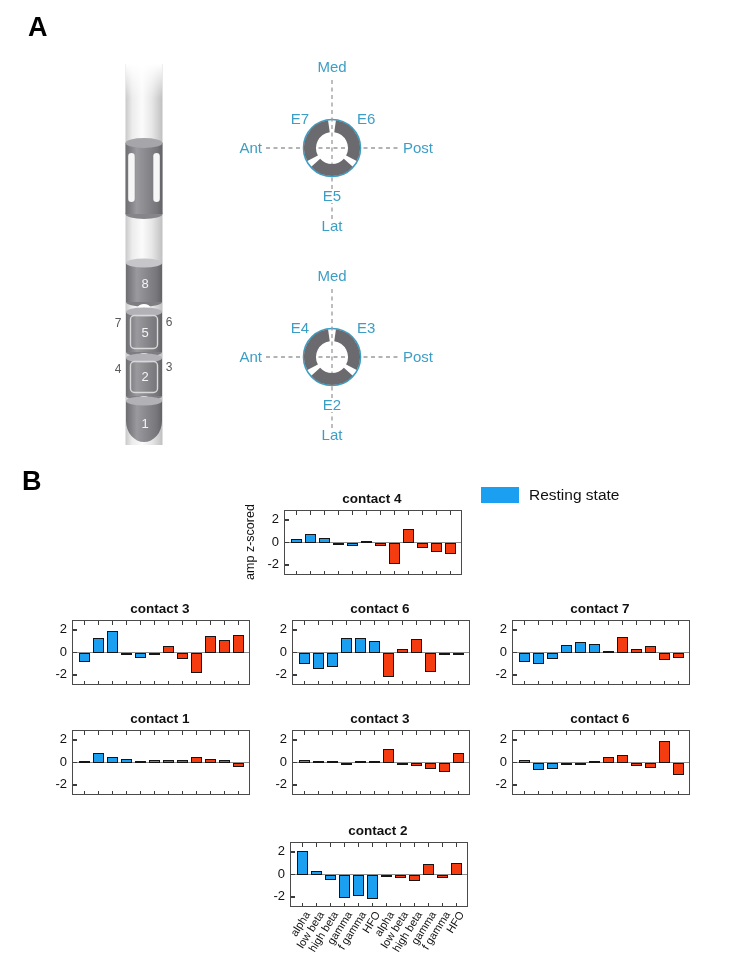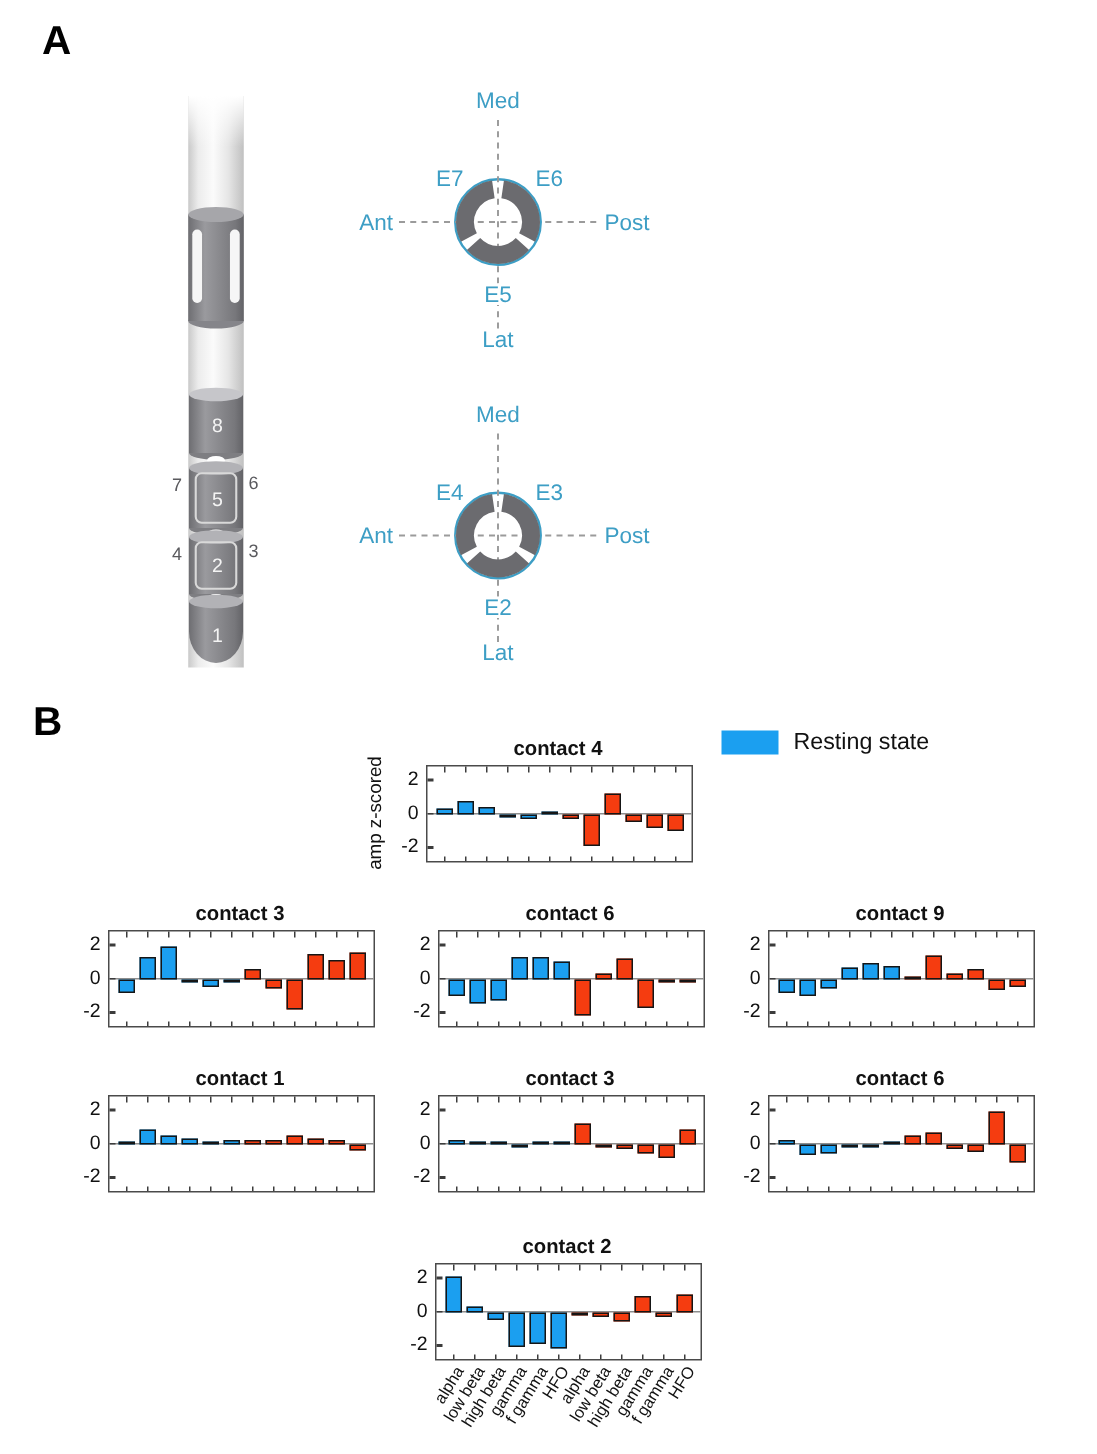--- a/index.html
+++ b/index.html
@@ -295,21 +295,21 @@
         <div class="tick b" style="left: 164.9px;"></div>
         <div class="ytick" style="top: 8.4px;"></div>
         <div class="ytick" style="top: 30.9px;"></div>
         <div class="ytick" style="top: 53.4px;"></div>
       </div>
   <span class="yticklabel" style="top: 1px;">2</span>
       <span class="yticklabel" style="top: 23.5px;">0</span>
       <span class="yticklabel" style="top: 46px;">-2</span>
     </div>
   <div class="chart" style="left:512px;top:620px;">
-    <div class="ctitle">contact 9</div>
+    <div class="ctitle">contact 7</div>
     <div class="plot">
         <div class="zeroline" style="top: 30.8px;"></div>
         <div class="bar" style="left: 6px; height: 9px; top: 31.5px; background: rgb(27, 159, 240);"></div>
         <div class="tick t" style="left: 10.9px;"></div>
         <div class="tick b" style="left: 10.9px;"></div>
         <div class="bar" style="left: 20px; height: 11.25px; top: 31.5px; background: rgb(27, 159, 240);"></div>
         <div class="tick t" style="left: 24.9px;"></div>
         <div class="tick b" style="left: 24.9px;"></div>
         <div class="bar" style="left: 34px; height: 6.75px; top: 31.5px; background: rgb(27, 159, 240);"></div>
         <div class="tick t" style="left: 38.9px;"></div>

